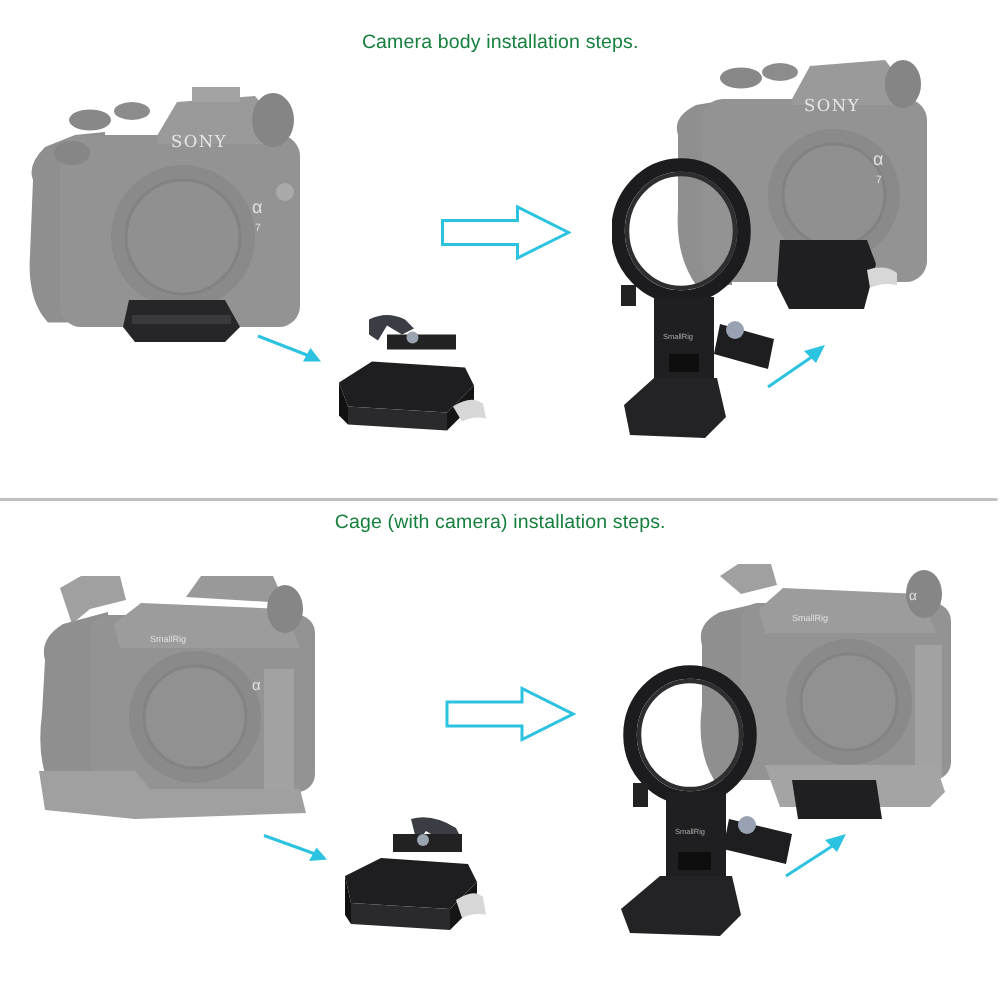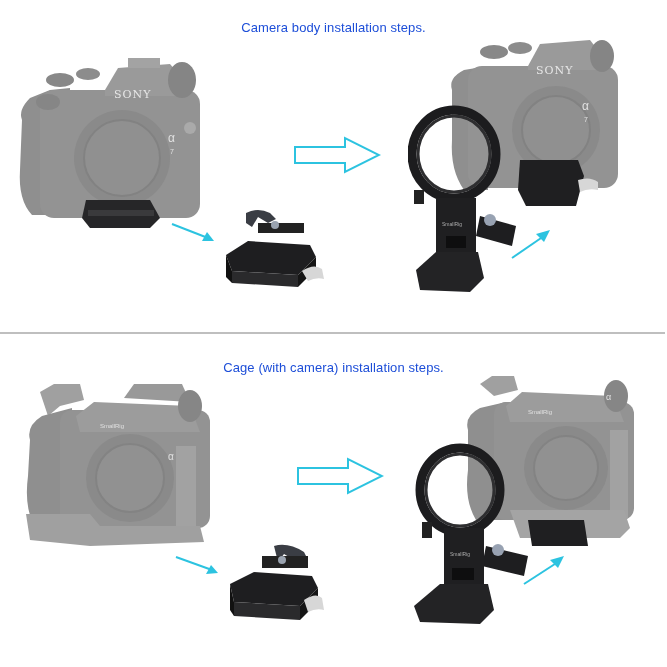--- a/index.html
+++ b/index.html
@@ -1,19 +1,19 @@
 <!DOCTYPE html>
 <html><head>
 <meta charset="utf-8">
 <style>
   html, body { margin: 0; padding: 0; background: #ffffff; }
   body { width: 667px; height: 667px; position: relative; overflow: hidden;
          font-family: "Liberation Sans", "DejaVu Sans", sans-serif; }
   .caption { position: absolute; left: 0; width: 667px; text-align: center;
-             font-size: 13px; color: #1d4ed8; letter-spacing: 0.1px; }
+             font-size: 13px; color: #15803d; letter-spacing: 0.1px; }
   .divider { position: absolute; left: 0; top: 332px; width: 665px; height: 2px;
              background: #bfbfbf; }
   .fig { position: absolute; }
   svg { display: block; }
   .brand { font-family: "DejaVu Serif", serif; }
 </style>
 </head>
 <body>
 
 <div class="caption" style="top:20px;">Camera body  installation steps.</div>
@@ -102,21 +102,21 @@
     <rect x="38" y="206" width="20" height="12" fill="#0e0e0f"></rect>
     <path d="M8 240 L28 222 L70 222 L76 248 L62 262 L12 260 Z" fill="#232325"></path>
 
     <line x1="104" y1="228" x2="136" y2="206" stroke="#2cc3e0" stroke-width="2"></line>
     <polygon points="142,200 128,204 136,212" fill="#2cc3e0"></polygon>
   </svg>
 </div>
 
 <div class="divider"></div>
 
-<div class="caption" style="top:360px;">Cage (with camera) installation steps.</div>
+<div class="caption" style="top:340px;">Cage (with camera) installation steps.</div>
 
 <div class="fig" style="left:20px; top:376px;">
   <svg width="200" height="175" viewBox="0 0 200 175">
 
     <path d="M20 16 L34 8 L60 8 L64 24 L40 30 L28 40 Z" fill="#a0a0a0"></path>
     <path d="M10 64 Q6 50 22 40 L52 32 L52 150 L14 150 Q4 130 8 100 Z" fill="#8f8f8f"></path>
     <rect x="40" y="34" width="150" height="118" rx="12" fill="#939393"></rect>
     <path d="M56 40 L74 26 L170 30 L180 56 L60 56 Z" fill="#9c9c9c"></path>
     <path d="M104 22 L114 8 L162 8 L170 26 Z" fill="#999"></path>
     <ellipse cx="170" cy="30" rx="12" ry="16" fill="#868686"></ellipse>

